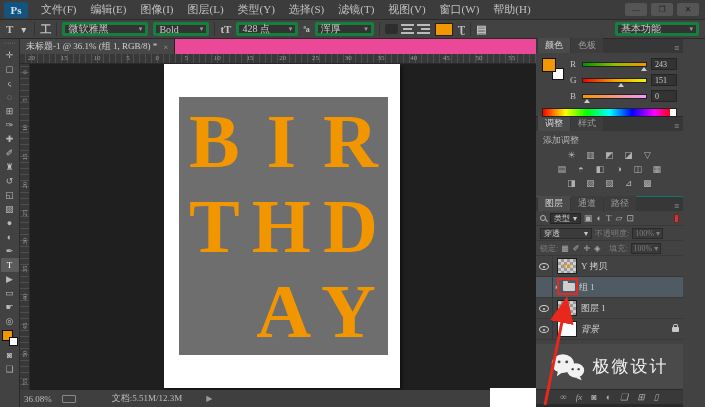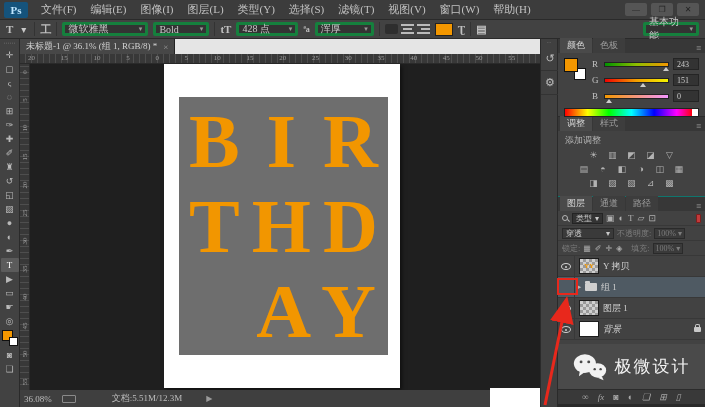--- a/index.html
+++ b/index.html
@@ -47,21 +47,21 @@
              border-right:1px solid #2a2a2a; display:flex; flex-direction:column; align-items:center; }
   #toolbar-grip { height:9px; font-size:6px; color:#8a8a8a; line-height:9px; }
   .tool { width:18px; height:14px; display:flex; align-items:center; justify-content:center;
           color:#b9b9b9; font-size:9px; }
   .tool.selected { background:#5b5b5b; color:#fff; border-radius:1px; }
   #tool-colors { position:relative; width:16px; height:16px; margin:2px 0; }
   #tool-fg { position:absolute; left:0; top:0; width:11px; height:11px; border:1px solid #111; }
   #tool-bg { position:absolute; right:0; bottom:0; width:9px; height:9px; background:#fff; border:1px solid #111; }
 
   
-  #tabbar { position:absolute; left:20px; top:39px; width:536px; height:15px; background:#e5e5e5;
+  #tabbar { position:absolute; left:20px; top:39px; width:536px; height:15px; background:#ec4899;
             display:flex; }
   #doc-tab { background:#474747; display:flex; align-items:center; gap:6px; padding:0 6px;
              font-size:9px; color:#d2d2d2; border-right:1px solid #222; }
   #doc-tab .close { color:#9a9a9a; font-size:9px; }
   #hruler { position:absolute; left:20px; top:54px; width:536px; height:10px; background:#383838;
             border-bottom:1px solid #2a2a2a; display:flex; justify-content:space-between;
             padding:0 8px; font-size:7px; color:#9b9b9b;
             background-image:repeating-linear-gradient(90deg,transparent 0 5px,#4e4e4e 5px 6px); }
   #hruler span { line-height:9px; }
   #vruler { position:absolute; left:20px; top:64px; width:10px; height:326px; background:#383838;
@@ -87,21 +87,21 @@
   #white-patch { position:absolute; left:490px; top:388px; width:67px; height:19px; background:#fff; }
 
   
   #dock { position:absolute; left:540px; top:39px; width:18px; height:368px; background:#404040;
           border-left:1px solid #2a2a2a; border-right:1px solid #2a2a2a; }
   #dock-grip { text-align:center; font-size:5px; color:#888; height:8px; line-height:8px; }
   .dock-icon { width:18px; height:24px; display:flex; align-items:center; justify-content:center;
                color:#bdbdbd; font-size:11px; border-bottom:1px solid #333; }
 
   
-  #rightcol { position:absolute; left:558px; top:39px; width:147px; height:368px; background:#424242; }
+  #rightcol { position:absolute; left:536px; top:39px; width:147px; height:368px; background:#424242; }
   .panel-tabs { height:14px; background:#373737; display:flex; align-items:flex-end; gap:1px;
                 padding-left:2px; font-size:9px; }
   .panel-tab { padding:1px 7px; color:#9f9f9f; background:#3d3d3d; }
   .panel-tab.active { background:#4a4a4a; color:#d8d8d8; }
   .panel-menu { margin-left:auto; color:#9a9a9a; padding-right:4px; font-size:9px; }
 
   
   #color-panel { height:78px; border-bottom:1px solid #2b2b2b; }
   #color-body { display:flex; padding:5px 6px 0 6px; gap:6px; }
   #panel-swatches { position:relative; width:22px; height:22px; }
@@ -247,21 +247,21 @@
     <span class="opt-sep"></span>
     <span class="align-group">
       <span class="align-icon align-left-bars active-tool"></span>
       <span class="align-icon align-center-bars"></span>
       <span class="align-icon align-right-bars"></span>
     </span>
     <span id="opt-color-swatch" style="background: rgb(243, 151, 0);"></span>
     <span class="opt-icon">Ʈ</span>
     <span class="opt-sep"></span>
     <span class="opt-icon">▤</span>
-    <span class="opt-select" id="workspace-select" style="width:56px">
+    <span class="opt-select" id="workspace-select" style="width:84px">
       <span style="flex:1">基本功能</span>
       <span class="caret">▾</span>
     </span>
   </div>
 
   <div id="toolbar">
     <div id="toolbar-grip">⋯⋯</div>
     <div style="display:flex;flex-direction:column;align-items:center;">
 
     <div class="tool">✛</div>

